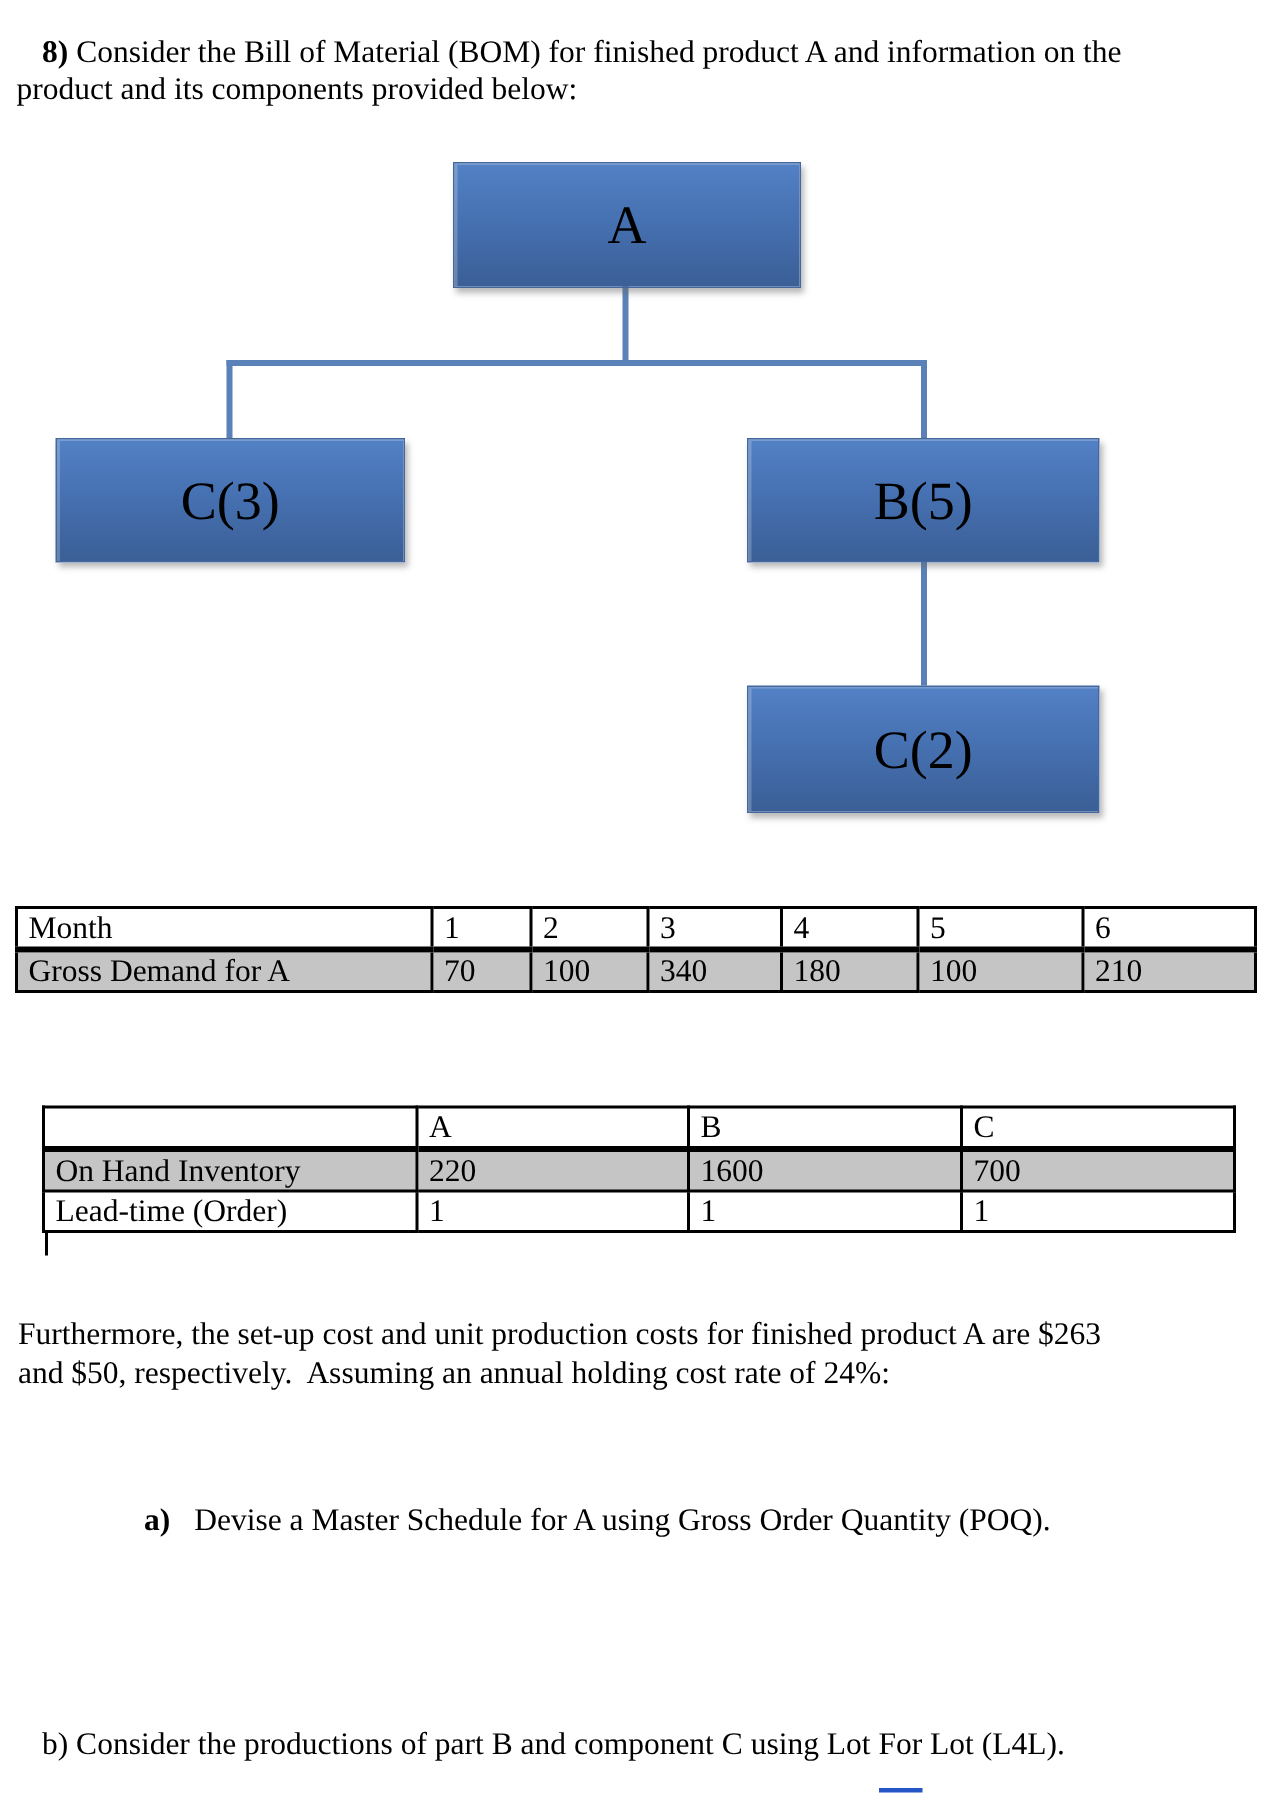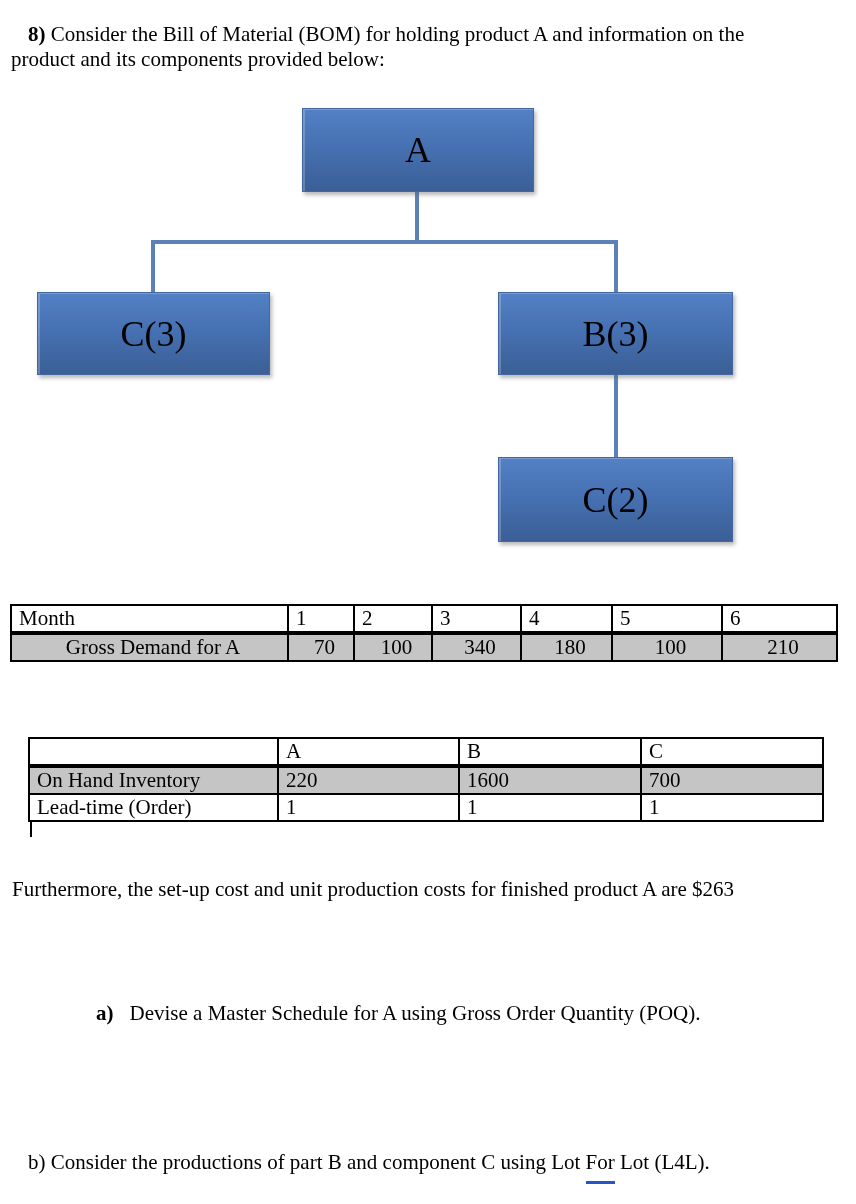--- a/index.html
+++ b/index.html
@@ -39,46 +39,46 @@
     padding: 0 0 0 7px;
     white-space: nowrap;
     overflow: hidden;
     vertical-align: middle;
   }
   table.doc-table tr.hdr td { border-bottom: 4px solid #000; }
   .shaded { background: #c5c5c5; }
 
   .cursor-bar { position: absolute; width: 2px; height: 16px; background: #000; }
 
-  .grammar-underline { border-bottom: 3px solid #2457c5; padding-bottom: 7px; }
+  .grammar-underline { border-bottom: 3px solid #2457c5; padding-bottom: 18px; }
   .qa-label { font-weight: bold; margin-right: 16px; }
 </style>
 </head>
 <body>
 
 <div id="page">
 
-  <div class="textline" style="left:28px; top:22px;"><b class="inlinebold">8)</b><span> Consider the Bill of Material (BOM) for holding product A and information on the</span></div>
+  <div class="textline" style="left:28px; top:22px;"><b class="inlinebold">8)</b><span> Consider the Bill of Material (BOM) for finished product A and information on the</span></div>
   <div class="textline" style="left:11px; top:47px;">product and its components provided below:</div>
 
   <div>
     <div class="connector" style="left:415px; top:190px; width:4px; height:54px;"></div>
     <div class="connector" style="left:151px; top:240px; width:467px; height:4px;"></div>
     <div class="connector" style="left:151px; top:240px; width:4px; height:52px;"></div>
     <div class="connector" style="left:614px; top:240px; width:4px; height:52px;"></div>
     <div class="connector" style="left:614px; top:373px; width:4px; height:84px;"></div>
 
     <div class="bom-box" style="left:302px; top:108px; width:230px; height:82px;">
         <span>A</span>
       </div>
     <div class="bom-box" style="left:37px; top:292px; width:231px; height:81px;">
         <span>C(3)</span>
       </div>
     <div class="bom-box" style="left:498px; top:292px; width:233px; height:81px;">
-        <span>B(3)</span>
+        <span>B(5)</span>
       </div>
     <div class="bom-box" style="left:498px; top:457px; width:233px; height:83px;text-align:center;">
         <span>C(2)</span>
       </div>
   </div>
 
   <table class="doc-table" style="left:10px; top:604px; width:826px;">
     <colgroup>
       <col style="width:277px">
         <col style="width:66px">
@@ -91,21 +91,21 @@
     <tbody>
         <tr class="hdr" style="height:27px;">
       <td>Month</td>
       <td>1</td>
       <td>2</td>
       <td>3</td>
       <td>4</td>
       <td>5</td>
       <td>6</td>
     </tr>
-    <tr style="height:28px;text-align:center;">
+    <tr style="height:28px;">
       <td class="shaded">Gross Demand for A</td>
       <td class="shaded">70</td>
       <td class="shaded">100</td>
       <td class="shaded">340</td>
       <td class="shaded">180</td>
       <td class="shaded">100</td>
       <td class="shaded">210</td>
     </tr>
   </tbody>
     </table>
@@ -136,19 +136,20 @@
       <td>1</td>
       <td>1</td>
     </tr>
   </tbody>
     </table>
 
   <div class="cursor-bar" style="left:30px; top:821px;"></div>
 
   <div class="para" style="left:12px; top:876px;">
     <span class="line">Furthermore, the set-up cost and unit production costs for finished product A are $263</span>
+    <span class="line">and $50, respectively.  Assuming an annual holding cost rate of 24%:</span>
   </div>
 
   <div class="textline" style="left:96px; top:1001px;"><span class="qa-label">a)</span><span>Devise a Master Schedule for A using Gross Order Quantity (POQ).</span></div>
 
   <div class="textline" style="left:28px; top:1150px;"><span>b) Consider the productions of part B and component C using Lot </span><span class="grammar-underline">For</span><span> Lot (L4L).</span></div>
 
 </div>
 
 </body></html>

